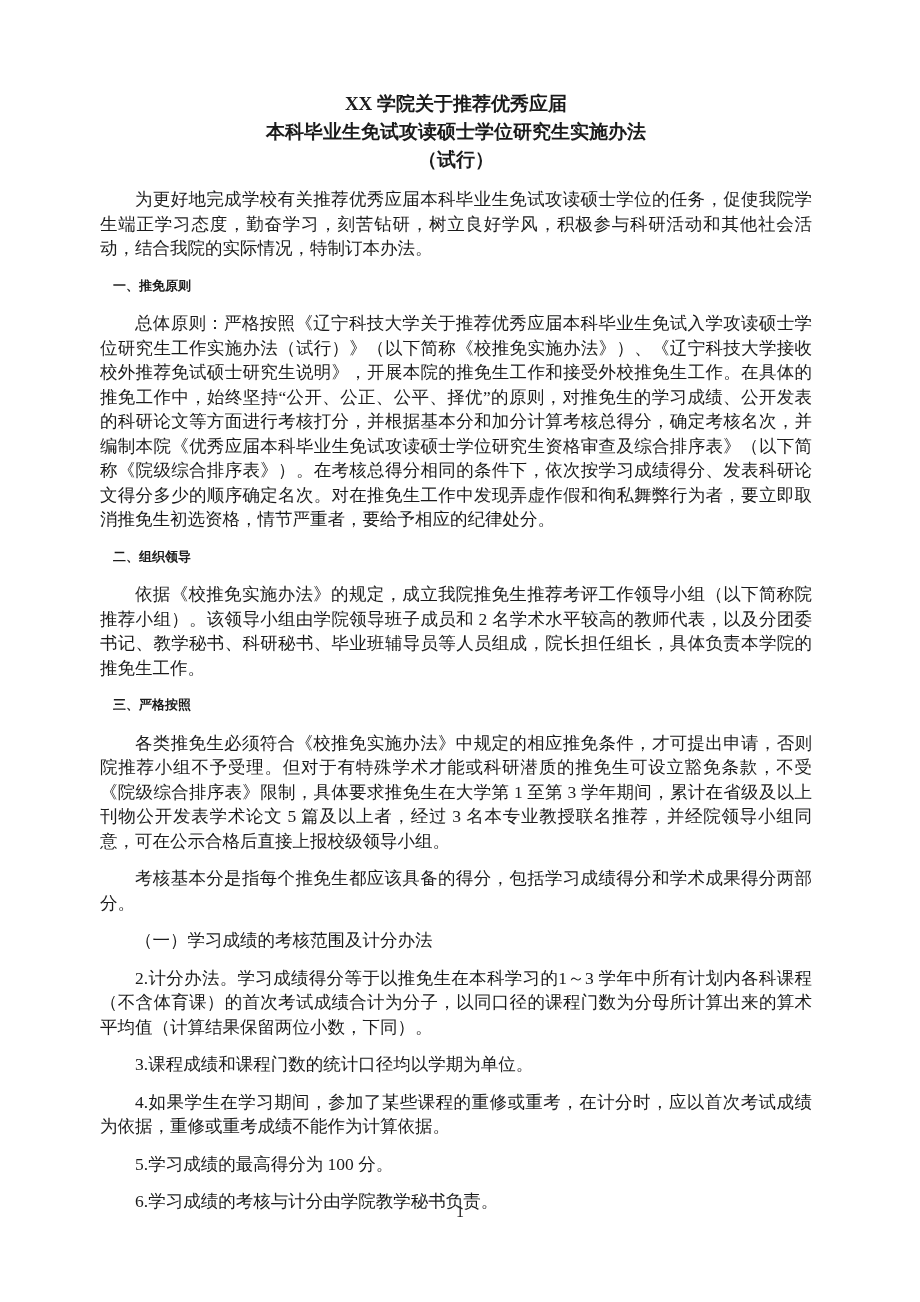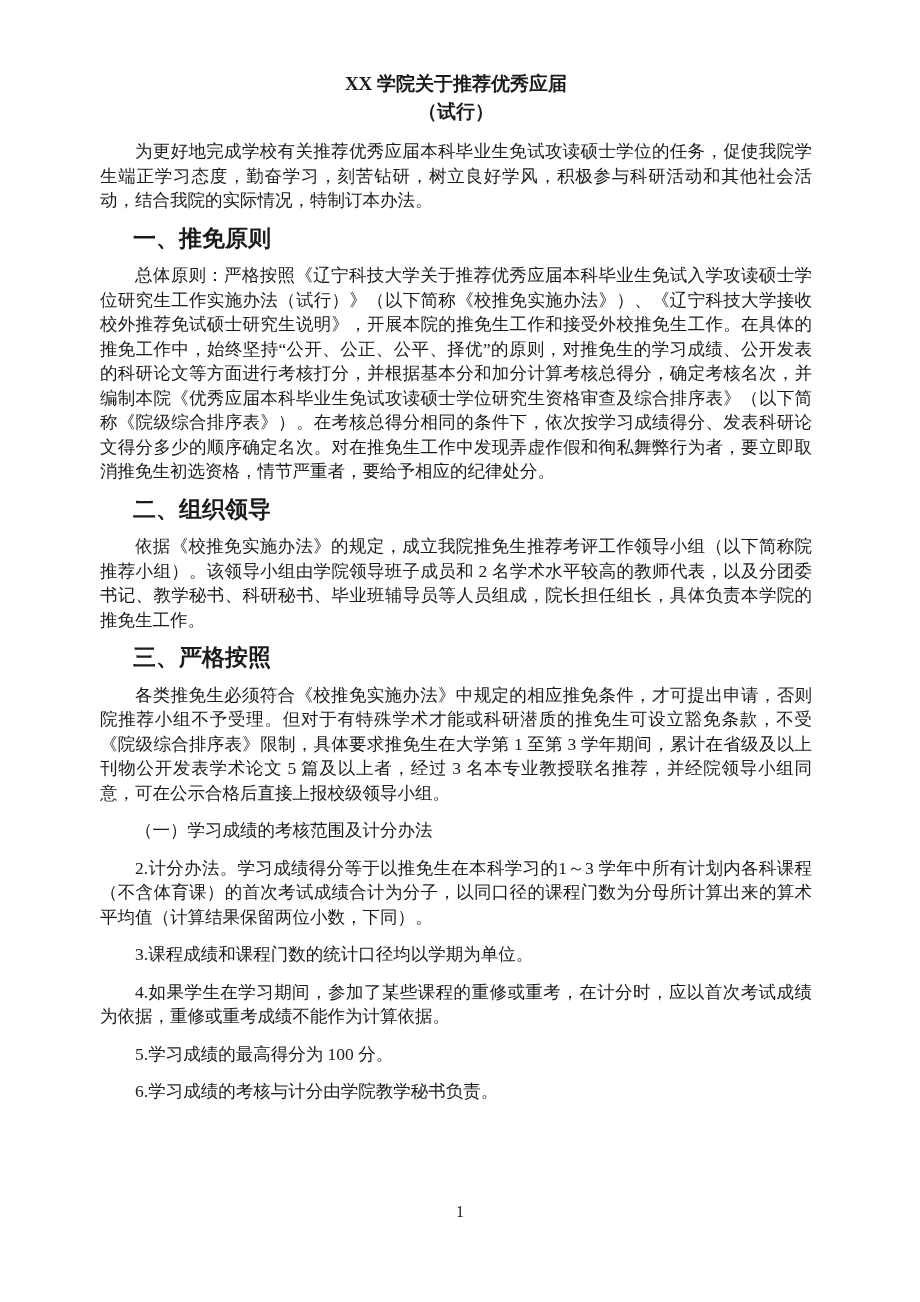--- a/index.html
+++ b/index.html
@@ -7,21 +7,21 @@
     padding: 0;
     background: #ffffff;
   }
   .page {
     position: relative;
     width: 920px;
     height: 1302px;
     box-sizing: border-box;
     background: #ffffff;
     color: #1b1b1b;
-    padding: 70px 95px 0 87px;
+    padding: 90px 95px 0 87px;
     font-family: "Liberation Serif", "DejaVu Serif", serif;
     font-size: 17.5px;
     line-height: 24.5px;
     overflow: hidden;
   }
   .doc-title {
     margin: 0 0 8px 0;
     text-align: center;
     font-weight: 700;
     font-size: 19px;
@@ -31,21 +31,21 @@
     display: block;
   }
   .para {
     margin: 13px;
     text-indent: 2em;
     text-align: justify;
   }
   .sec-heading {
     margin: 10px 0 13px 0;
     font-family: "Liberation Sans", "DejaVu Sans", sans-serif;
-    font-size: 23px;
+    font-size: 13px;
     font-weight: 700;
     line-height: 24.5px;
     text-indent: 2em;
   }
   .page-number {
     position: absolute;
     left: 0;
     right: 0;
     top: 1202px;
     text-align: center;
@@ -54,34 +54,36 @@
     color: #222222;
   }
 </style>
 </head>
 <body>
 
 <div class="page">
 
   <h1 class="doc-title">
     <span class="title-line">XX 学院关于推荐优秀应届</span>
+    <span class="title-line">本科毕业生免试攻读硕士学位研究生实施办法</span>
     <span class="title-line">（试行）</span>
   </h1>
 
   <p class="para">为更好地完成学校有关推荐优秀应届本科毕业生免试攻读硕士学位的任务，促使我院学生端正学习态度，勤奋学习，刻苦钻研，树立良好学风，积极参与科研活动和其他社会活动，结合我院的实际情况，特制订本办法。</p>
 
   <h2 class="sec-heading">一、推免原则</h2>
   <p class="para">总体原则：严格按照《辽宁科技大学关于推荐优秀应届本科毕业生免试入学攻读硕士学位研究生工作实施办法（试行）》（以下简称《校推免实施办法》）、《辽宁科技大学接收校外推荐免试硕士研究生说明》，开展本院的推免生工作和接受外校推免生工作。在具体的推免工作中，始终坚持“公开、公正、公平、择优”的原则，对推免生的学习成绩、公开发表的科研论文等方面进行考核打分，并根据基本分和加分计算考核总得分，确定考核名次，并编制本院《优秀应届本科毕业生免试攻读硕士学位研究生资格审查及综合排序表》（以下简称《院级综合排序表》）。在考核总得分相同的条件下，依次按学习成绩得分、发表科研论文得分多少的顺序确定名次。对在推免生工作中发现弄虚作假和徇私舞弊行为者，要立即取消推免生初选资格，情节严重者，要给予相应的纪律处分。</p>
 
   <h2 class="sec-heading">二、组织领导</h2>
   <p class="para">依据《校推免实施办法》的规定，成立我院推免生推荐考评工作领导小组（以下简称院推荐小组）。该领导小组由学院领导班子成员和 2 名学术水平较高的教师代表，以及分团委书记、教学秘书、科研秘书、毕业班辅导员等人员组成，院长担任组长，具体负责本学院的推免生工作。</p>
 
   <h2 class="sec-heading">三、严格按照</h2>
   <p class="para">各类推免生必须符合《校推免实施办法》中规定的相应推免条件，才可提出申请，否则院推荐小组不予受理。但对于有特殊学术才能或科研潜质的推免生可设立豁免条款，不受《院级综合排序表》限制，具体要求推免生在大学第 1 至第 3 学年期间，累计在省级及以上刊物公开发表学术论文 5 篇及以上者，经过 3 名本专业教授联名推荐，并经院领导小组同意，可在公示合格后直接上报校级领导小组。</p>
 
+  <p class="para">考核基本分是指每个推免生都应该具备的得分，包括学习成绩得分和学术成果得分两部分。</p>
   <p class="para">（一）学习成绩的考核范围及计分办法</p>
   <p class="para">2.计分办法。学习成绩得分等于以推免生在本科学习的1～3 学年中所有计划内各科课程（不含体育课）的首次考试成绩合计为分子，以同口径的课程门数为分母所计算出来的算术平均值（计算结果保留两位小数，下同）。</p>
   <p class="para">3.课程成绩和课程门数的统计口径均以学期为单位。</p>
   <p class="para">4.如果学生在学习期间，参加了某些课程的重修或重考，在计分时，应以首次考试成绩为依据，重修或重考成绩不能作为计算依据。</p>
   <p class="para">5.学习成绩的最高得分为 100 分。</p>
   <p class="para">6.学习成绩的考核与计分由学院教学秘书负责。</p>
 
   <div class="page-number">1</div>
 
 </div>

